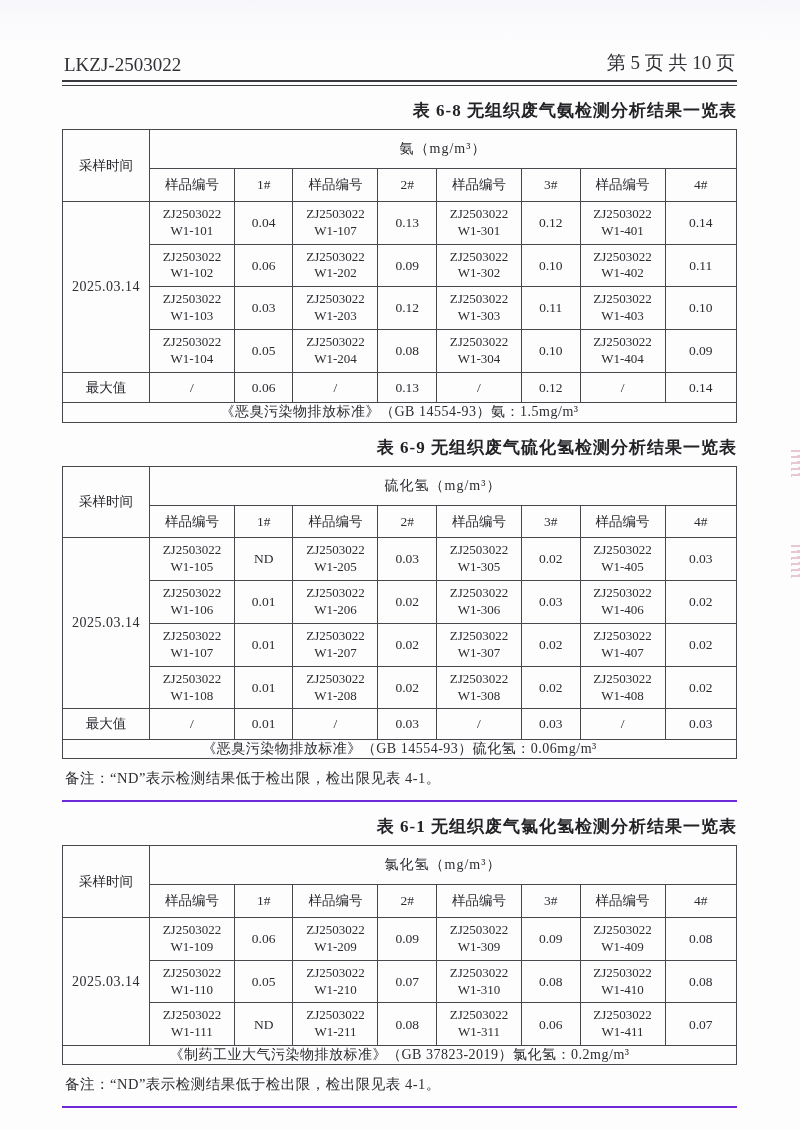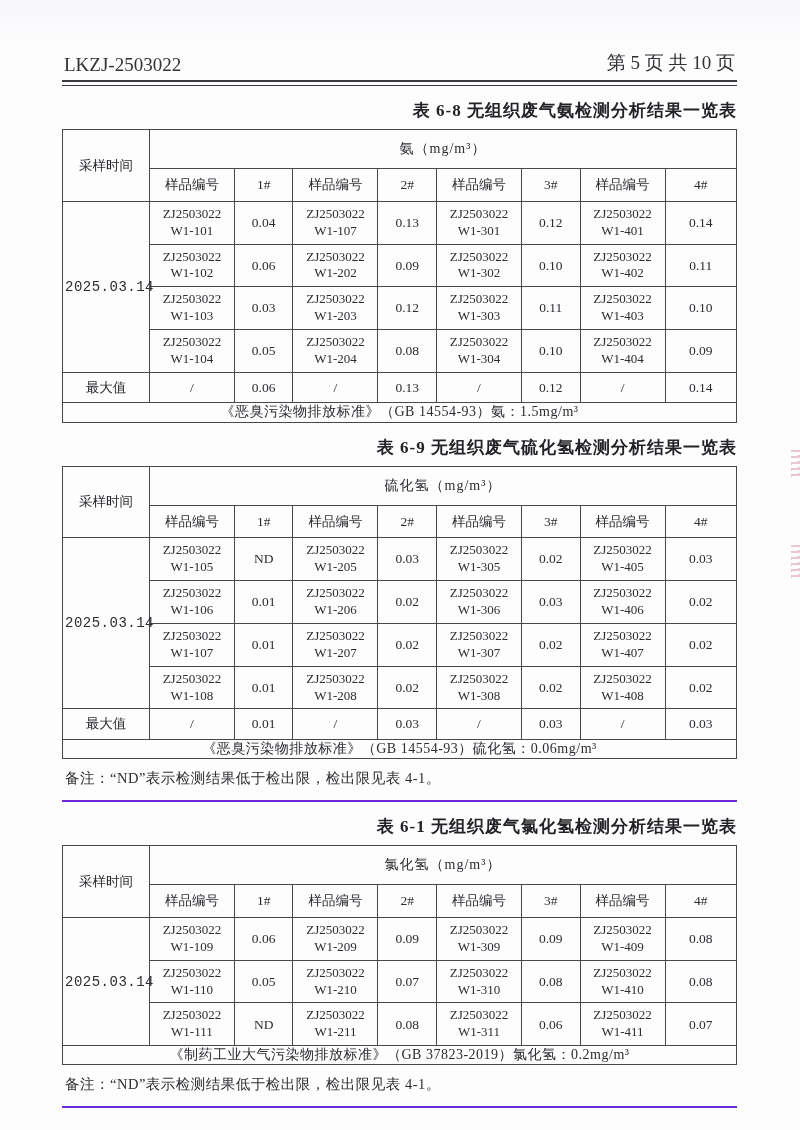--- a/index.html
+++ b/index.html
@@ -13,21 +13,21 @@
   .sheet { padding:50px 63px 0 62px; }
   .doc-header { display:flex; justify-content:space-between; align-items:flex-end; font-size:19px; padding:0 2px 4px 2px; color:#323236; }
   .header-rule { border-top:2.5px solid #3a3a40; border-bottom:1px solid #3a3a40; height:3px; }
   h2.tbl-title { font-size:17px; font-weight:bold; text-align:right; margin:13px 0 7px 0; color:#232327; letter-spacing:1px; }
   table { width:100%; border-collapse:collapse; table-layout:fixed; border:1.5px solid #47474d; }
   td { border:1px solid #47474d; text-align:center; font-size:13.5px; padding:3px 2px; line-height:1.3; color:#2c2c31; }
   td.analyte-hdr { font-size:14px; padding:10px 2px; letter-spacing:1px; }
   td.sub-hdr { font-size:13.5px; padding:7px 14px; }
   td.sid { font-size:13px; padding:4px 6px; }
   td.val { font-size:13.5px; }
-  td.date { font-size:14px; letter-spacing:0.5px;font-family:Liberation Mono, monospace; }
+  td.date { font-size:14px; letter-spacing:0.5px; }
   td.maxrow { padding:6px 2px; }
   td.standard { font-size:14px; padding:0 2px; letter-spacing:0.5px; }
   .note { border-bottom:2px solid #6d28d9; font-size:14.5px; padding:10px 3px 12px 3px; color:#2d2d31; letter-spacing:0.5px; }
   .edge-mark { position:absolute; right:0; width:9px; }
   #edge-mark-1 { top:450px; height:28px; }
   #edge-mark-2 { top:545px; height:34px; }
 </style>
 </head>
 <body>
 

